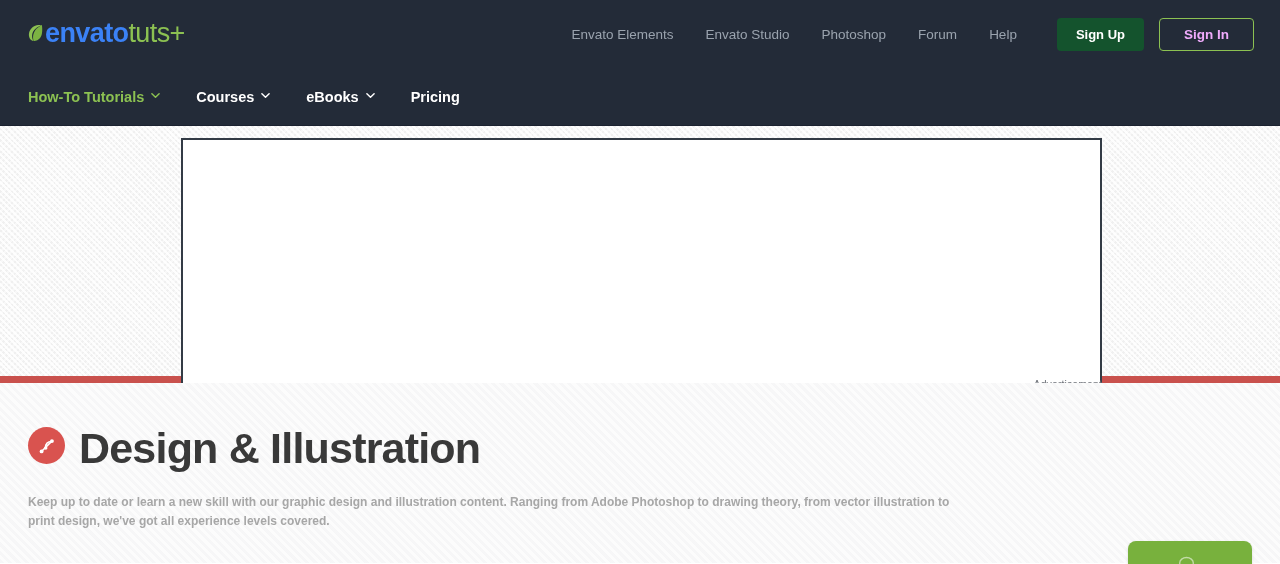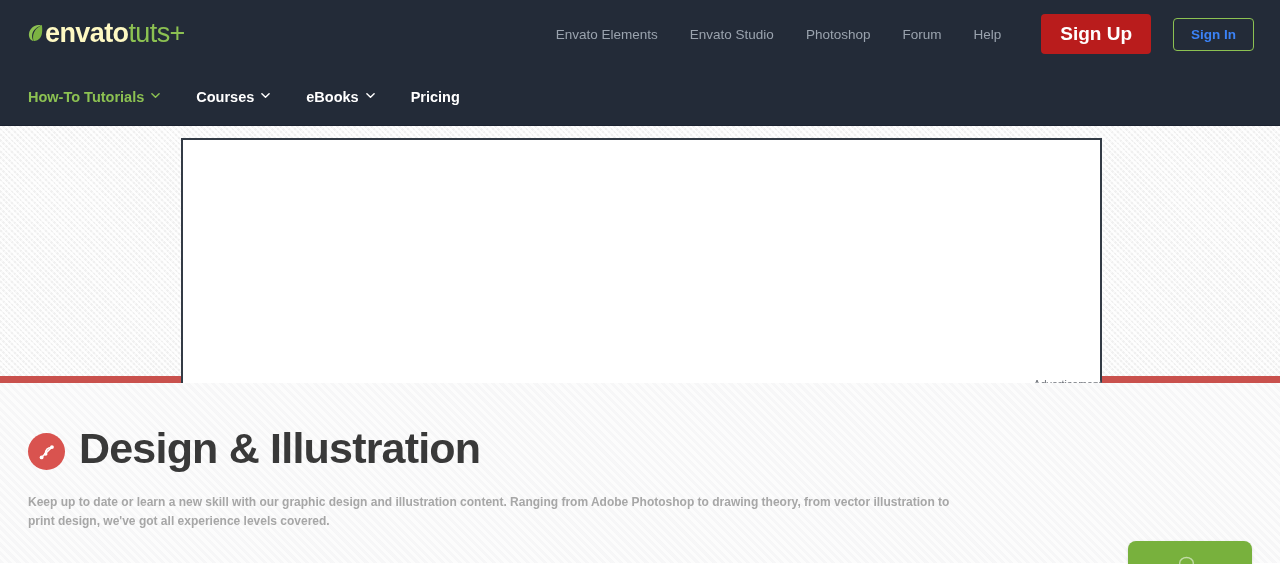--- a/index.html
+++ b/index.html
@@ -30,55 +30,55 @@
     letter-spacing:-0.6px;
     line-height:1;
     cursor:pointer;
     margin-top:-2px;
   }
   .logo-leaf {
     width:15px; height:18px;
     margin-right:2px;
     display:block;
   }
-  .logo-envato { color:#fef9c3; }
+  .logo-envato { color:#3b82f6; }
   .logo-tuts { color:#8cc152; font-weight:normal; }
 
   .header-top-nav {
     margin-left:auto;
     display:flex; align-items:center;
     gap:0px;
   }
   .top-link {
     color:#9aa3ae;
     font-size:13.5px;
     text-decoration:none;
     padding:6px 16px;
     white-space:nowrap;
     cursor:pointer;
   }
 
   .btn-signup {
-    background:#b91c1c;
+    background:#14532d;
     color:#ffffff;
-    font-size:19px; font-weight:bold;
+    font-size:13px; font-weight:bold;
     border:none; border-radius:4px;
     padding:9px 19px;
     margin-left:24px;
     cursor:pointer;
     white-space:nowrap;
   }
   .btn-signin {
     background:transparent;
-    color:#3b82f6;
+    color:#f0abfc;
     font-size:13.5px; font-weight:bold;
     border:1.5px solid #8cc152;
     border-radius:4px;
-    padding:8px 17px;
-    margin-left:22px;
+    padding:8px 24px;
+    margin-left:15px;
     cursor:pointer;
     white-space:nowrap;
   }
 
   
   .header-bottom {
     height:57px;
     display:flex; align-items:center;
     padding:0 20px 0 28px;
     position:relative;
@@ -159,21 +159,21 @@
   
   .content {
     width:1280px; height:180px;
     position:relative;
     background:#fcfcfc;
     background-image:
       repeating-linear-gradient(45deg, rgba(246,246,247,.9) 0 3px, rgba(0,0,0,0) 3px 6px);
     padding:44px 28px 0 28px;
   }
   .page-title-row {
-    display:flex; align-items:flex-end;
+    display:flex; align-items:flex-start;
     gap:14px;
   }
   .cat-icon {
     width:37px; height:37px;
     border-radius:50%;
     background:#d9534f;
     display:flex; align-items:center; justify-content:center;
     flex:0 0 auto;
   }
   .page-title {

